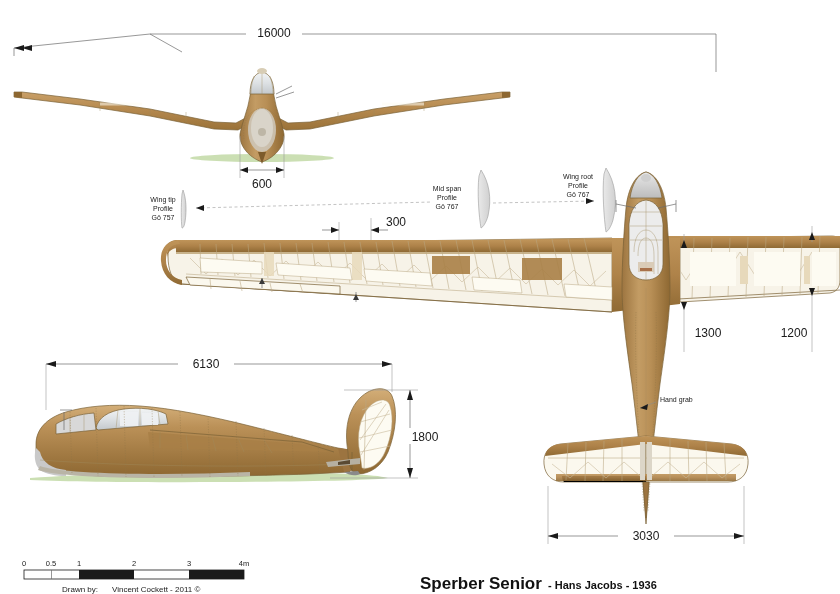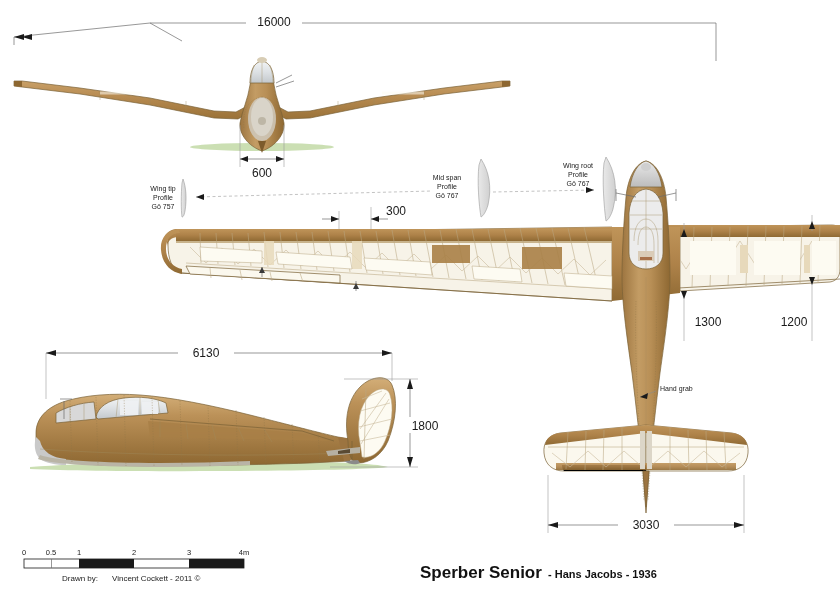--- a/index.html
+++ b/index.html
@@ -1,18 +1,18 @@
 <!DOCTYPE html>
 <html><head>
 <meta charset="utf-8">
 <style>
   html,body{margin:0;padding:0;background:#ffffff;}
   body{width:840px;height:594px;position:relative;overflow:hidden;
        font-family:"Liberation Sans",sans-serif;color:#1a1a1a;}
-  .stage{position:absolute;left:0;top:1px;width:840px;height:486px;}
+  .stage{position:absolute;left:0;top:12px;width:840px;height:486px;}
   svg{position:absolute;left:0;top:0;}
   .dimtext{font-family:"Liberation Sans",sans-serif;font-size:12px;fill:#1a1a1a;}
   .proftext{font-family:"Liberation Sans",sans-serif;font-size:7px;fill:#1a1a1a;}
   .scaletext{font-family:"Liberation Sans",sans-serif;font-size:7.5px;fill:#1a1a1a;}
   .credit{font-family:"Liberation Sans",sans-serif;font-size:8px;fill:#1a1a1a;}
   .ttl-main{font-family:"Liberation Sans",sans-serif;font-size:17px;font-weight:bold;fill:#111;}
   .ttl-sub{font-family:"Liberation Sans",sans-serif;font-size:11px;font-weight:bold;fill:#111;}
   .dimline{stroke:#6b6b6b;stroke-width:.7;fill:none;}
   .extline{stroke:#9a9a9a;stroke-width:.6;fill:none;}
   .leader{stroke:#8a8a8a;stroke-width:.6;fill:none;}

